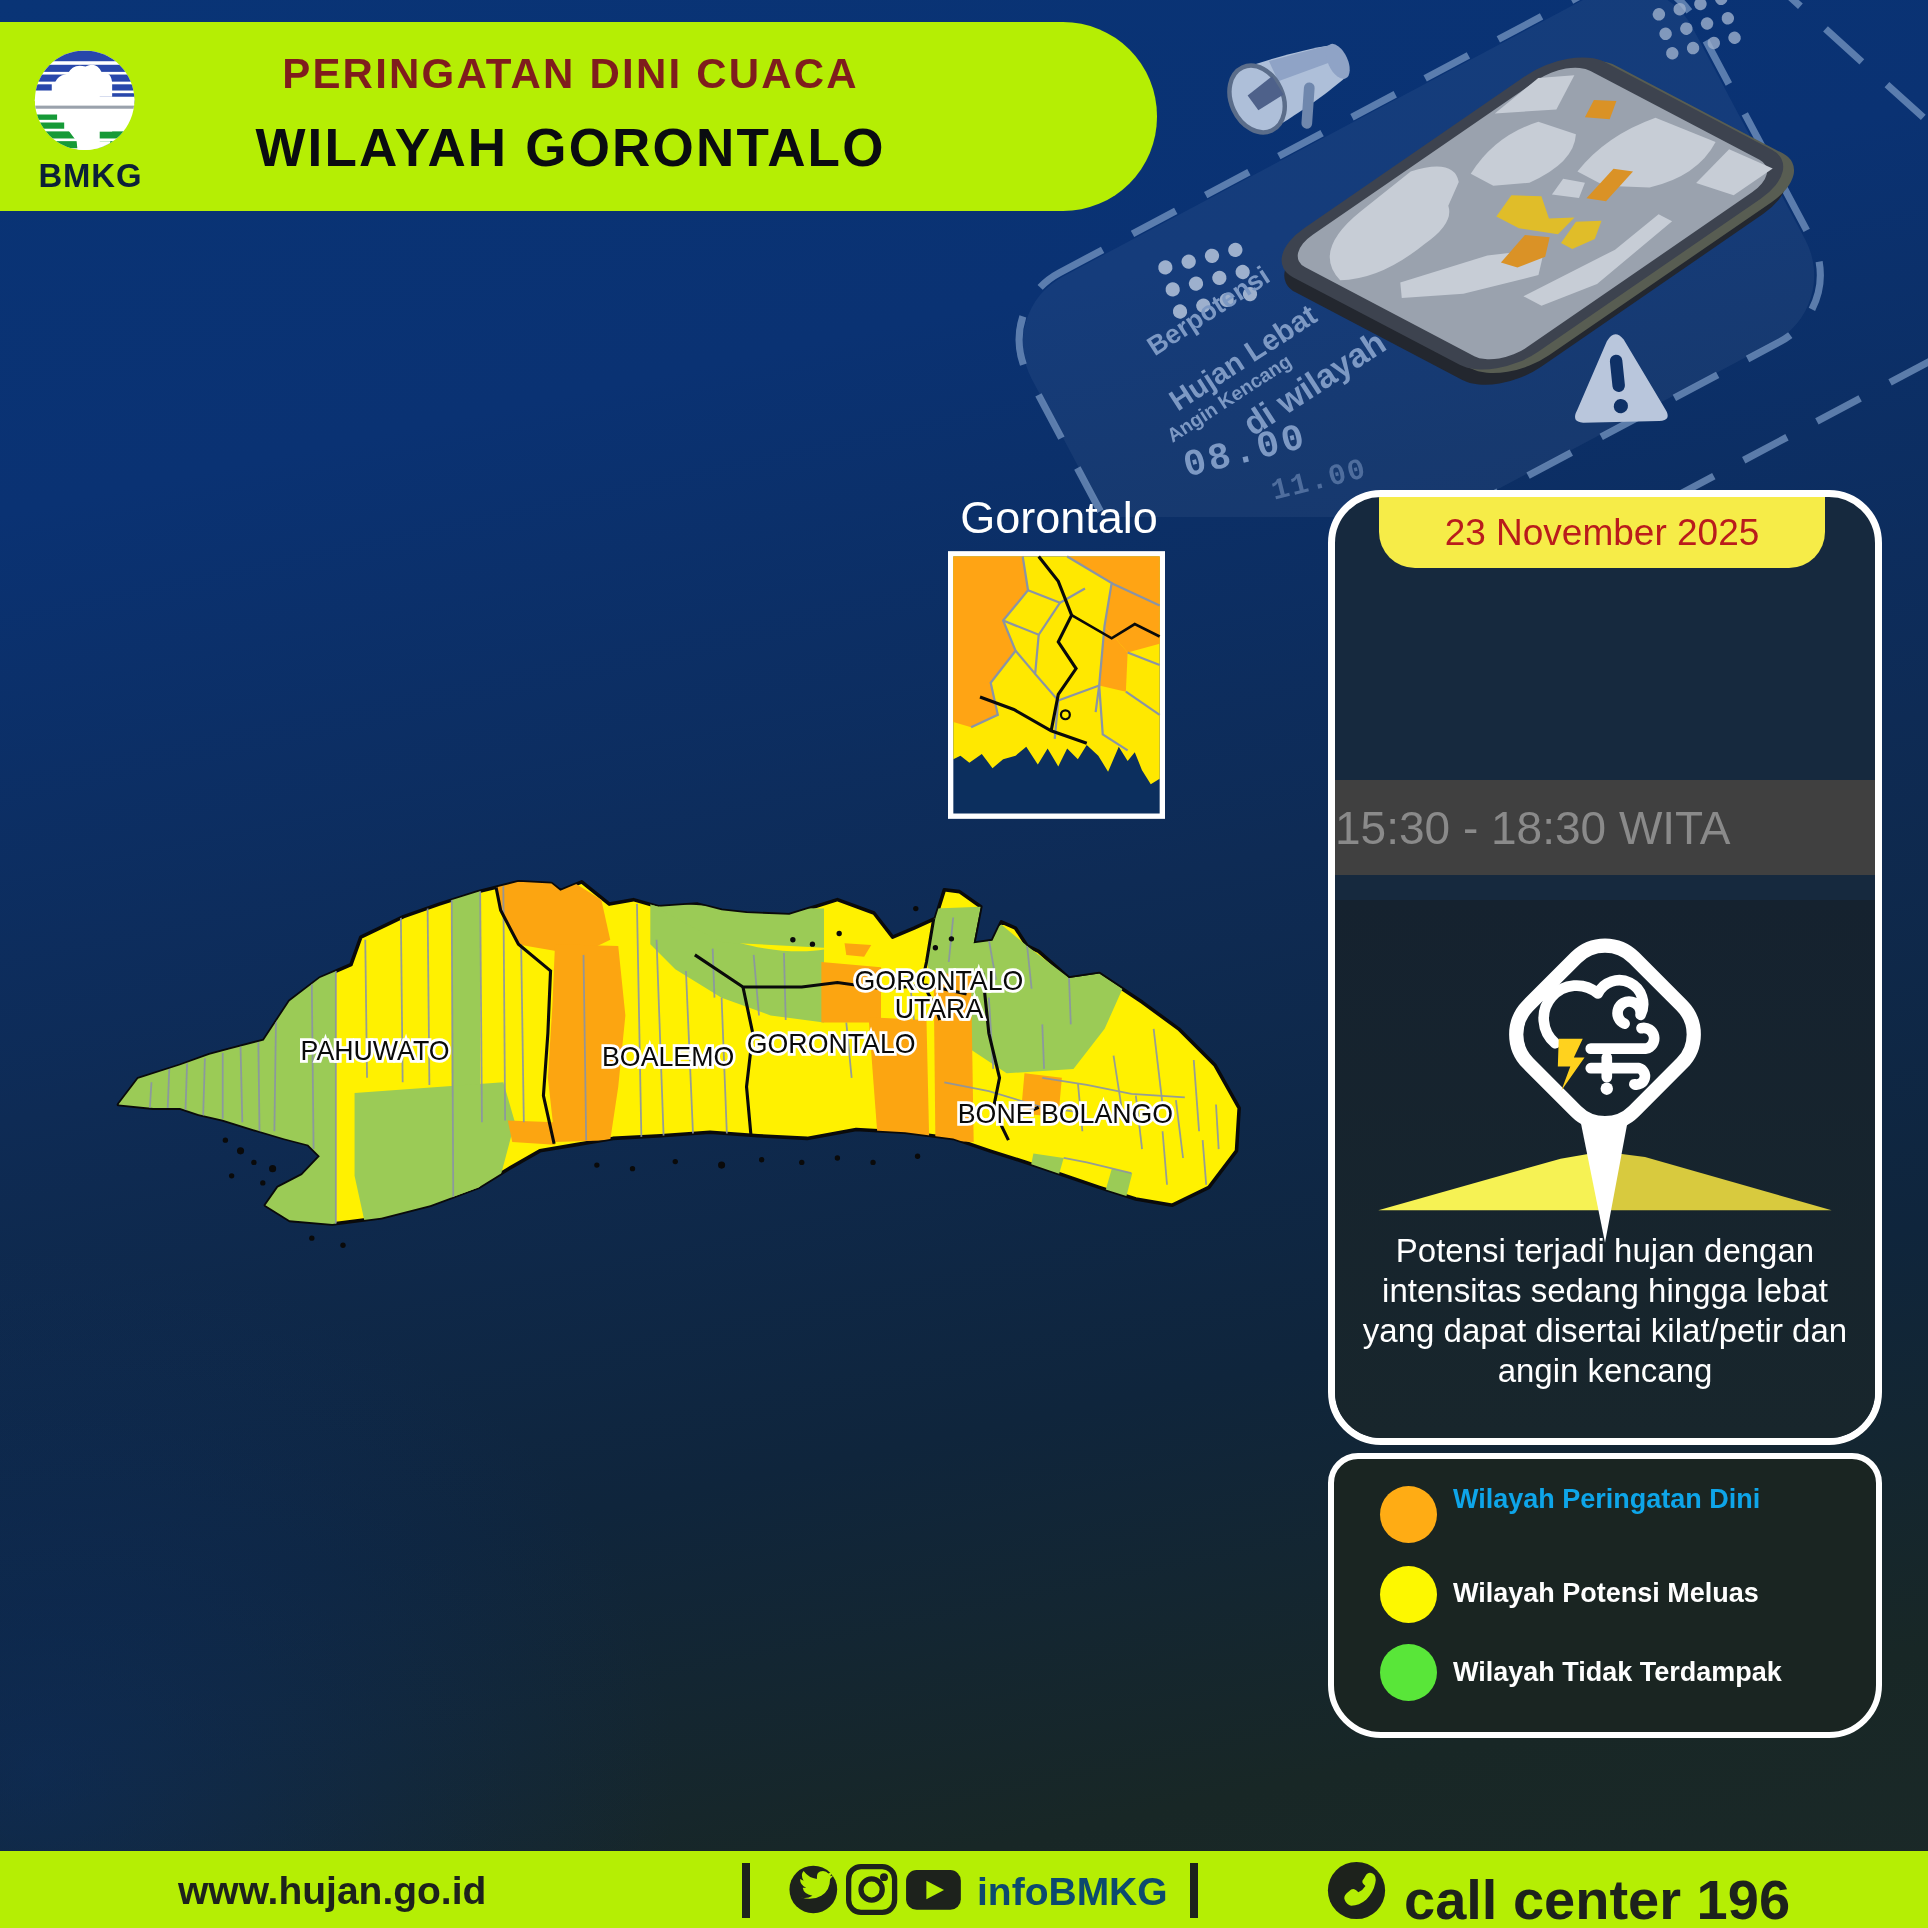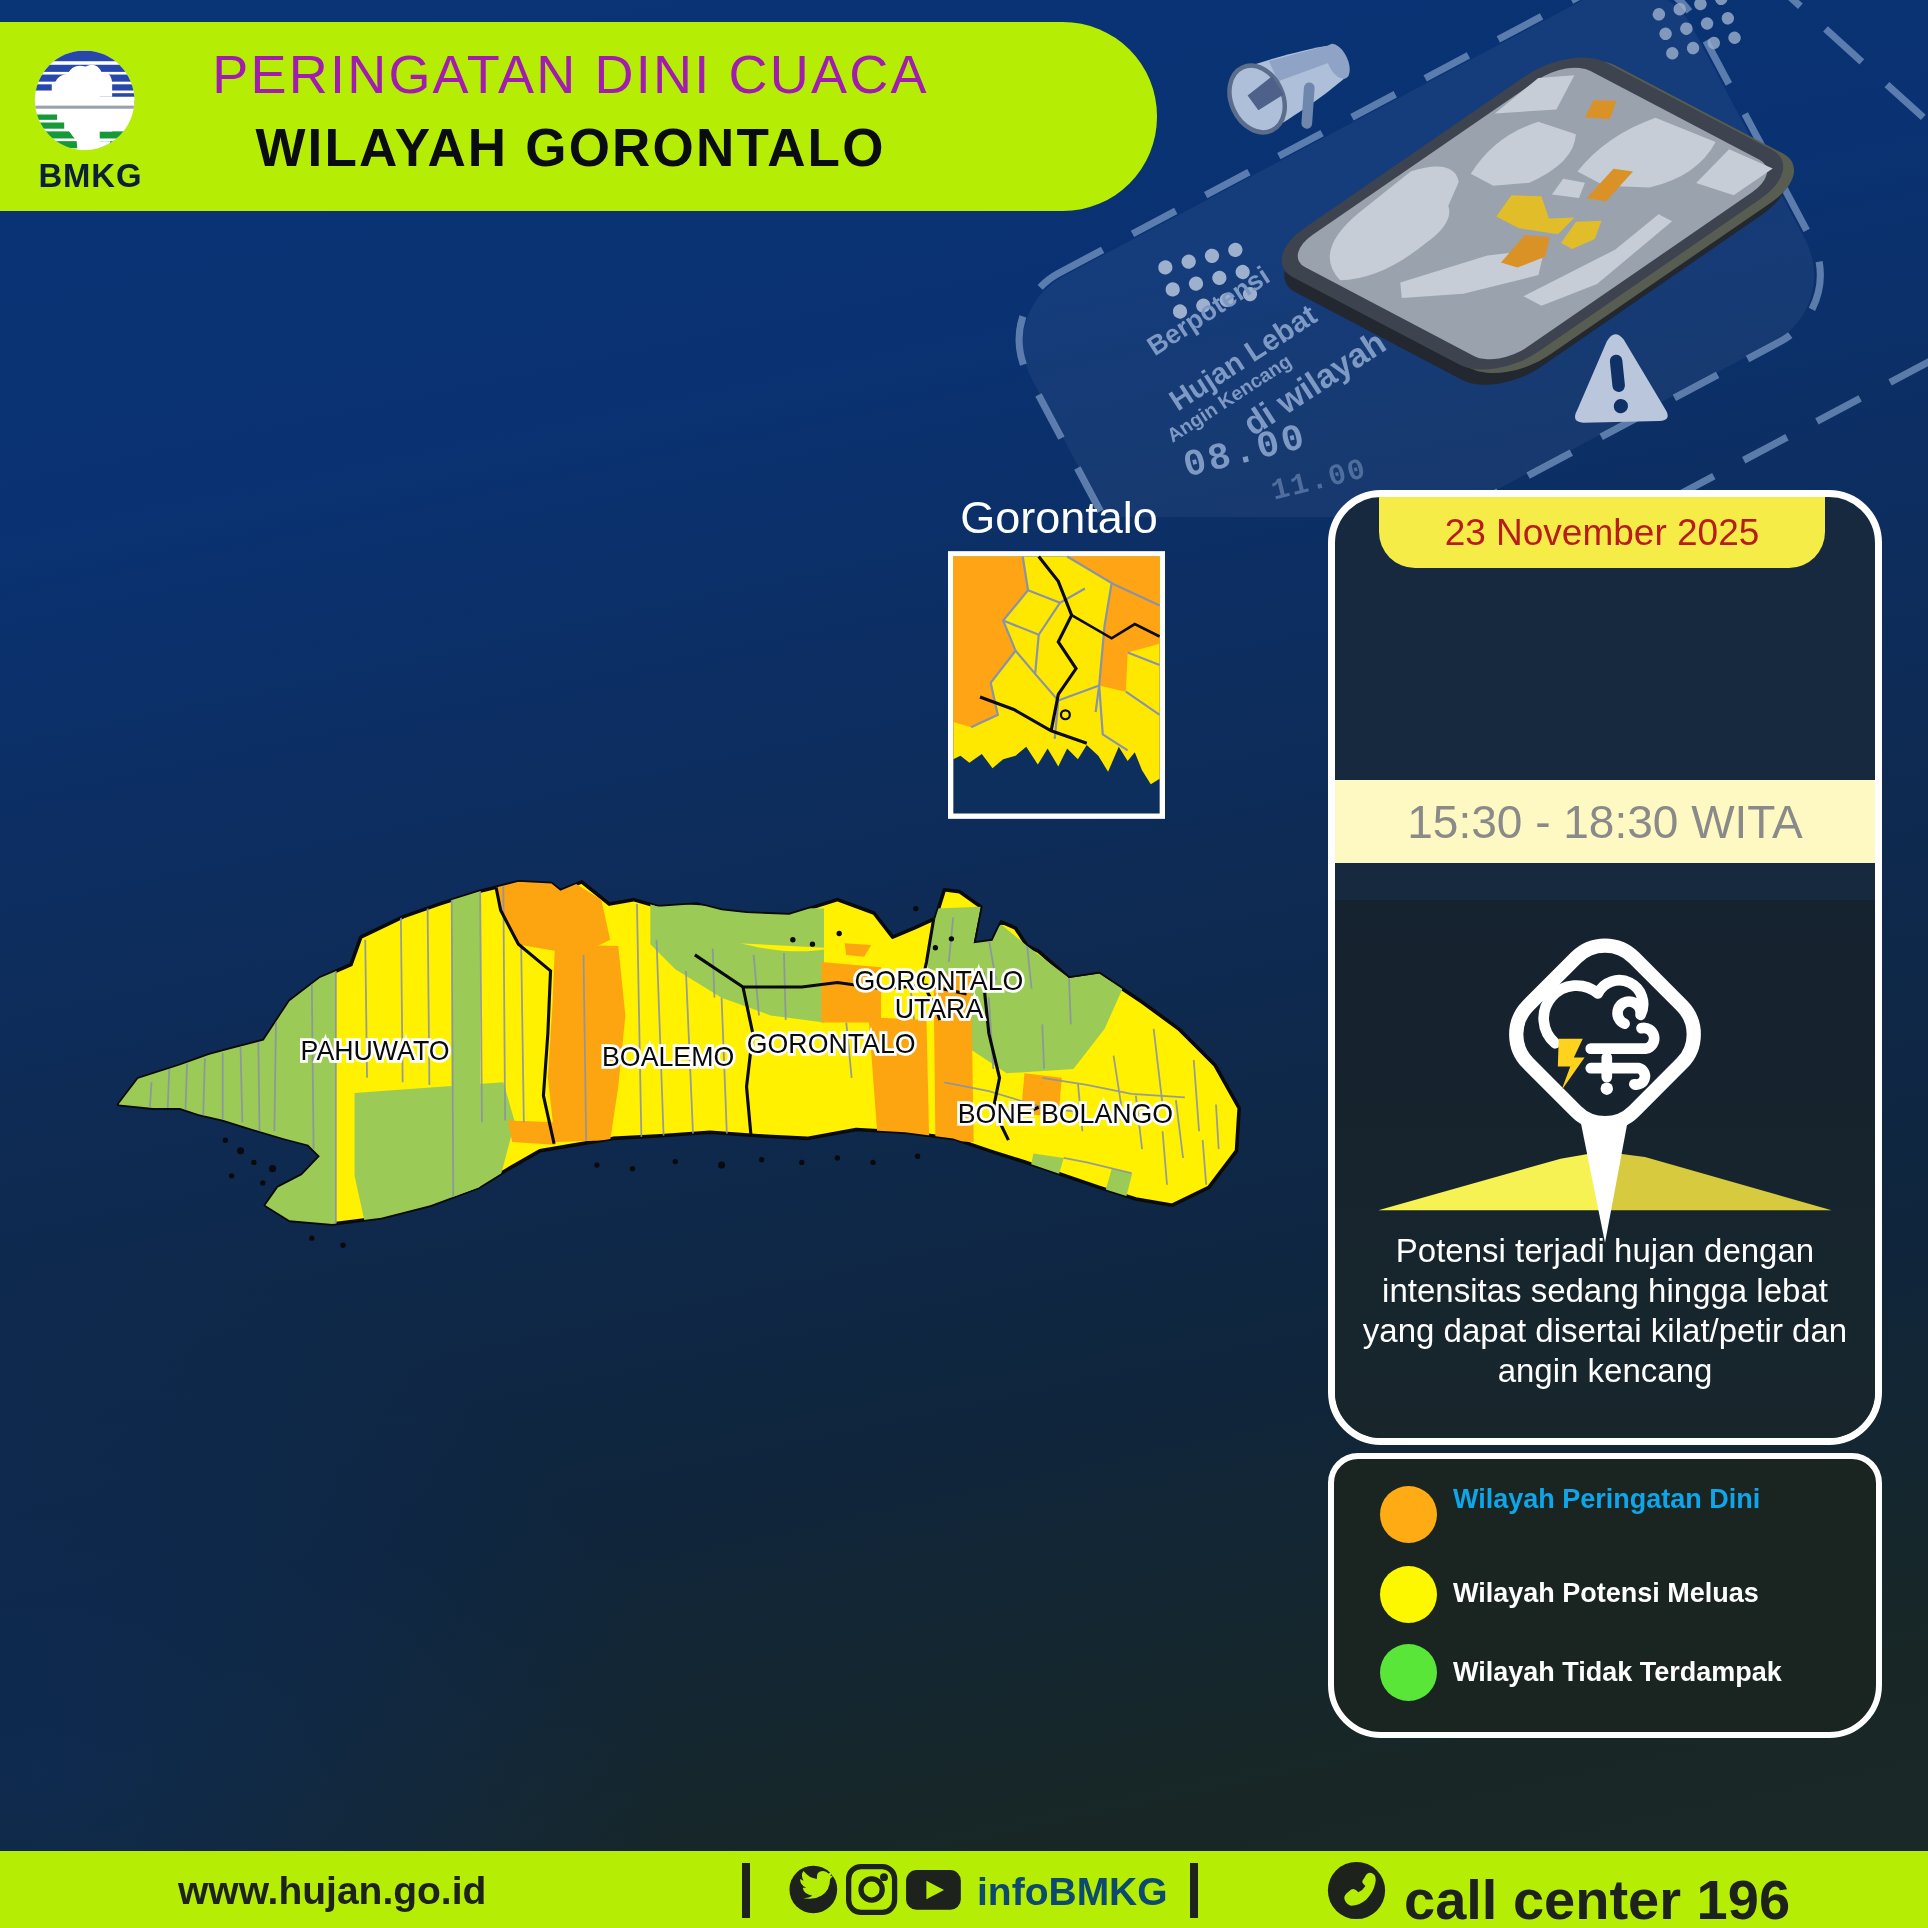--- a/index.html
+++ b/index.html
@@ -139,21 +139,21 @@
     <rect x="0" y="97" width="114" height="8" fill="#169a37"></rect>
     <rect x="0" y="108" width="114" height="8" fill="#169a37"></rect>
     <rect x="0" y="119" width="114" height="9" fill="#169a37"></rect>
     <rect x="0" y="131" width="114" height="14" fill="#169a37"></rect>
     <path d="M34 72 L90 72 L88 97 L74 97 L74 108 L86 108 L84 119 L58 119 L58 131 L80 131 L74 150 L52 150 L48 108 L38 95 Z" fill="#ffffff"></path>
   </g>
   <text x="5" y="160" font-size="37" font-weight="bold" fill="#0c2038" letter-spacing="1">BMKG</text>
 </svg>
 
 <div class="abs" style="left:143px;top:31px;width:855px;height:160px;display:flex;flex-direction:column;justify-content:center;align-items:center;">
-  <div style="font-size:54px;line-height:74px;font-weight:normal;color:#a21caf;white-space:nowrap;letter-spacing:2.2px;">PERINGATAN DINI CUACA</div>
+  <div style="font-size:42px;line-height:74px;font-weight:bold;color:#7f1d1d;white-space:nowrap;letter-spacing:2.2px;">PERINGATAN DINI CUACA</div>
   <div style="font-size:53px;line-height:74px;font-weight:bold;color:#0a0c10;white-space:nowrap;letter-spacing:2.2px;">WILAYAH GORONTALO</div>
 </div>
 
 <div class="abs" style="left:952px;top:492px;width:214px;text-align:center;font-size:45px;color:#ffffff;">Gorontalo</div>
 
 <svg class="abs" style="left:948px;top:551px;" width="217" height="268" viewBox="0 0 244 301">
   <rect x="0" y="0" width="244" height="301" fill="#ffffff"></rect>
   <g transform="translate(6,6)">
     <rect x="0" y="0" width="232" height="289" fill="#0c2f5e"></rect>
 
@@ -323,21 +323,21 @@
   </g>
 </svg>
 
 <div class="abs" style="left:1328px;top:490px;width:554px;height:955px;border:7.1px solid #ffffff;border-radius:53px;box-sizing:border-box;background:#16293e;overflow:hidden;">
 
   <div style="position:absolute;left:44px;top:0;width:446px;height:71px;background:#f6ec48;border-radius:0 0 36px 36px;display:flex;align-items:center;justify-content:center;">
     <span style="font-size:37px;color:#b91c1c;">23 November 2025</span>
   </div>
 
 
-  <div style="position:absolute;left:0;top:283px;width:100%;height:83px;background:#fef9c3;display:flex;align-items:center;justify-content:center;">
+  <div style="position:absolute;left:0;top:283px;width:100%;height:95px;background:#404040;display:flex;align-items:center;justify-content:flex-start;">
     <span style="font-size:46px;color:#8a8a8a;">15:30 - 18:30 WITA</span>
   </div>
 
   <div style="position:absolute;left:0;top:403px;width:100%;height:538px;background:linear-gradient(180deg,#15222f 0%,#18262c 100%);">
 
     <svg style="position:absolute;left:43px;top:248px;" width="454" height="64" viewBox="0 0 510 72">
       <path d="M0 70 L205 12 L252 4 L252 70 Z" fill="#f6f254"></path>
       <path d="M252 4 L300 10 L510 70 L252 70 Z" fill="#d8ca3e"></path>
     </svg>
 

